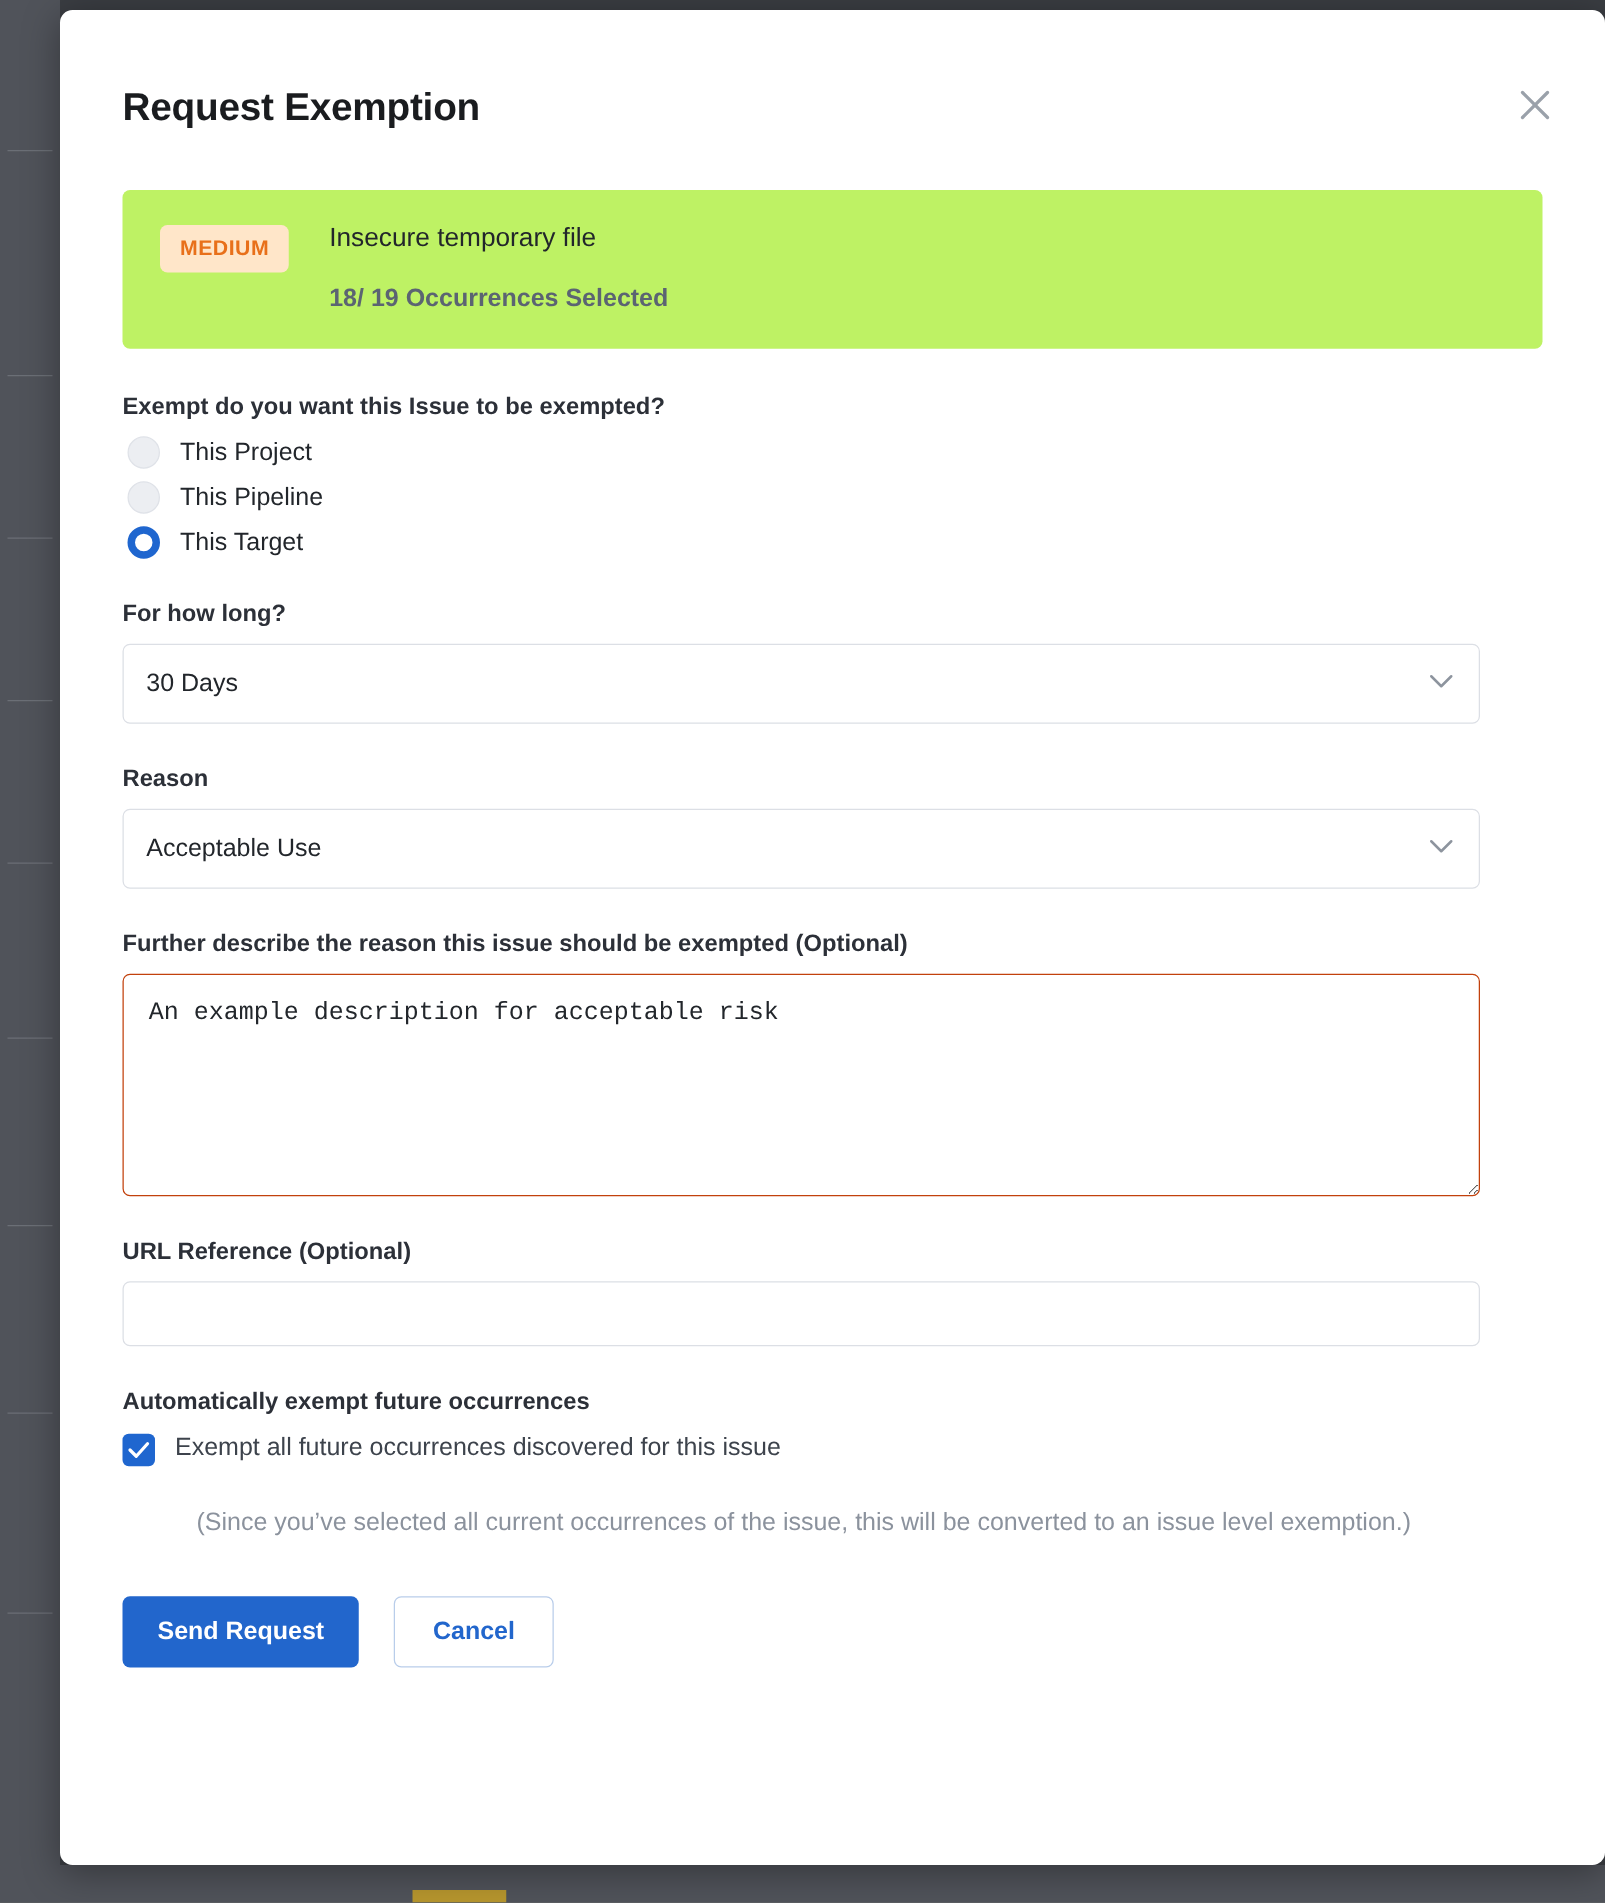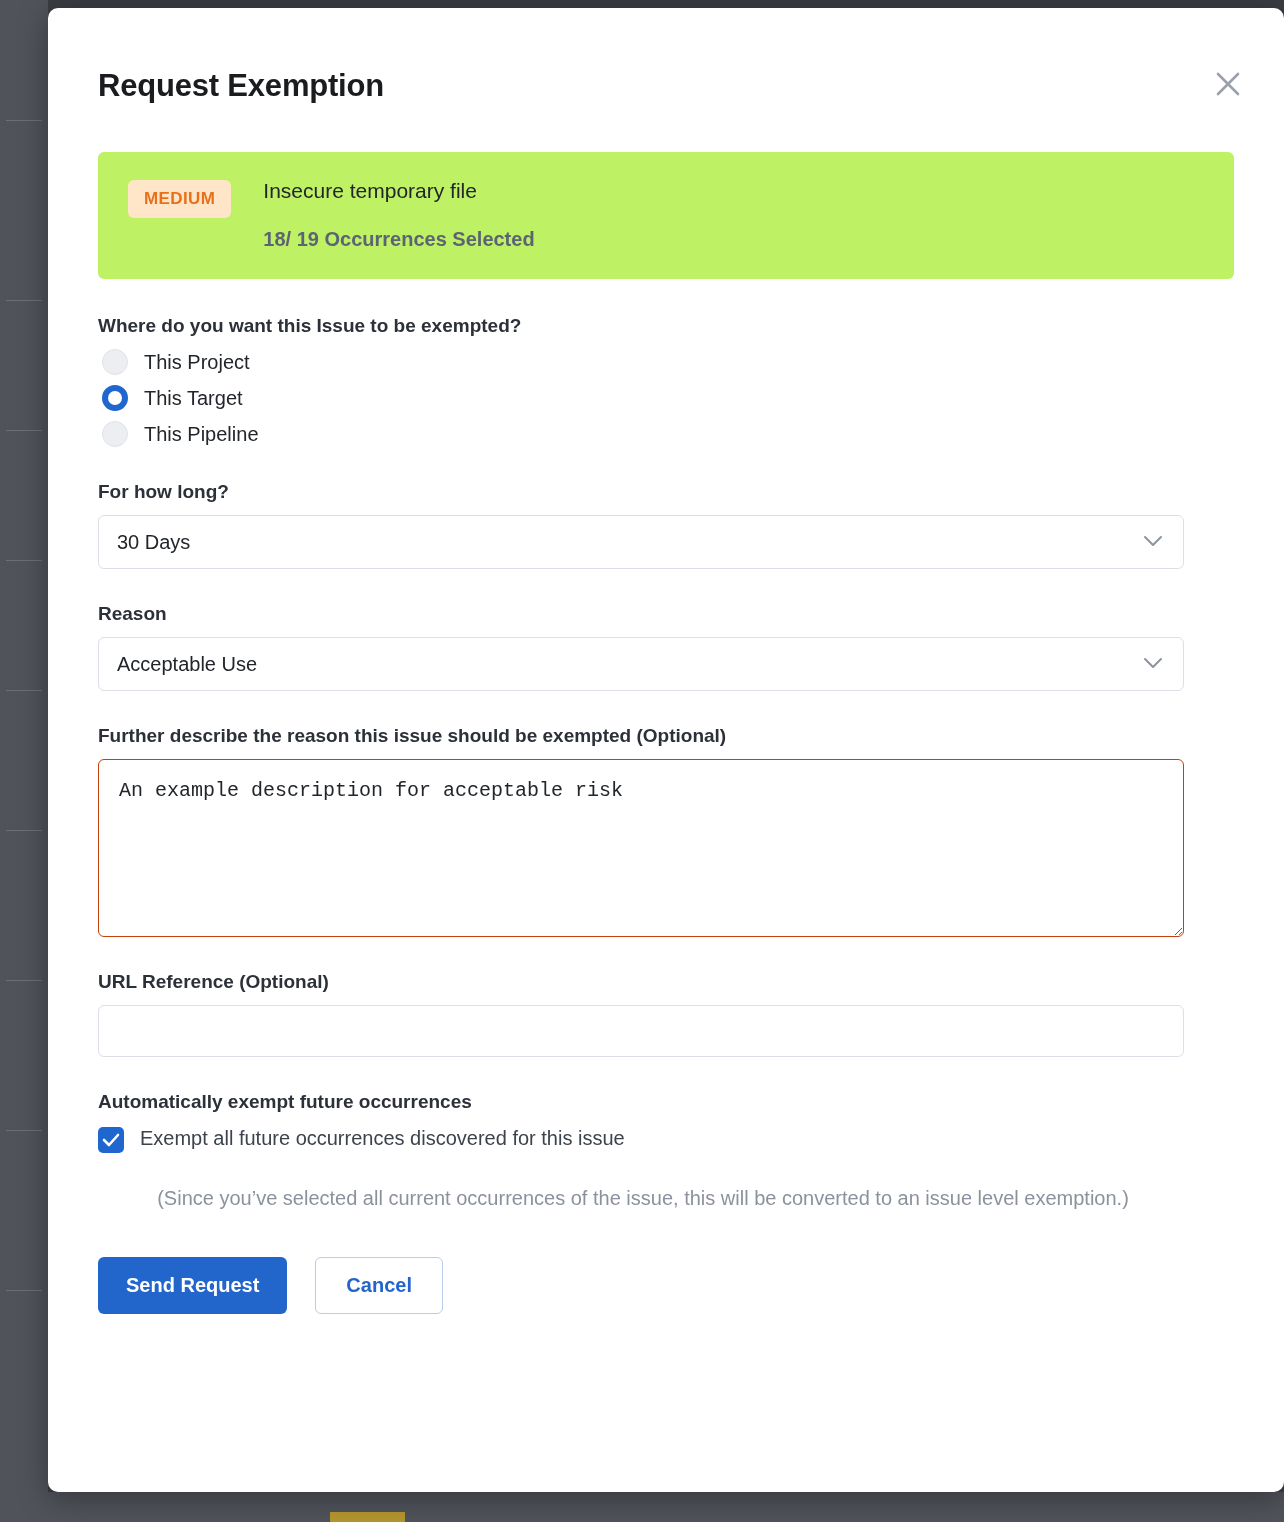--- a/index.html
+++ b/index.html
@@ -166,21 +166,21 @@
     font-size: 19px;
     font-weight: bold;
     color: #2c3038;
     margin-top: 34px;
     margin-bottom: 12px;
   }
 
   .select-box {
     position: relative;
     width: 1086px;
-    height: 54px;
+    height: 64px;
     border: 1px solid #dcdfe5;
     border-radius: 6px;
     background: #fff;
     display: flex;
     align-items: center;
     padding: 0 18px;
     cursor: pointer;
   }
   .select-value {
     font-size: 20px;
@@ -316,33 +316,33 @@
       </button>
 
       <div class="issue-banner">
         <span class="sev-badge">MEDIUM</span>
         <span class="issue-text">
           <span class="issue-name">Insecure temporary file</span>
           <span class="issue-occurrences">18/ 19 Occurrences Selected</span>
         </span>
       </div>
 
-      <div class="section-label">Where do you want this Issue to be exempted?</div>
+      <div class="section-label">Exempt do you want this Issue to be exempted?</div>
 
       <div class="radio-row">
         <span class="radio"></span>
         <span class="radio-label">This Project</span>
       </div>
       <div class="radio-row">
+        <span class="radio"></span>
+        <span class="radio-label">This Pipeline</span>
+      </div>
+      <div class="radio-row">
         <span class="radio checked"></span>
         <span class="radio-label">This Target</span>
-      </div>
-      <div class="radio-row">
-        <span class="radio"></span>
-        <span class="radio-label">This Pipeline</span>
       </div>
 
       <div class="field-label">For how long?</div>
       <div class="select-box">
         <span class="select-value">30 Days</span>
         <span class="chev">
           <svg width="20" height="12" viewBox="0 0 20 12" aria-hidden="true">
             <polyline points="2,2 10,10 18,2" fill="none" stroke="#8d949e" stroke-width="2" stroke-linecap="round" stroke-linejoin="round"></polyline>
           </svg>
         </span>

